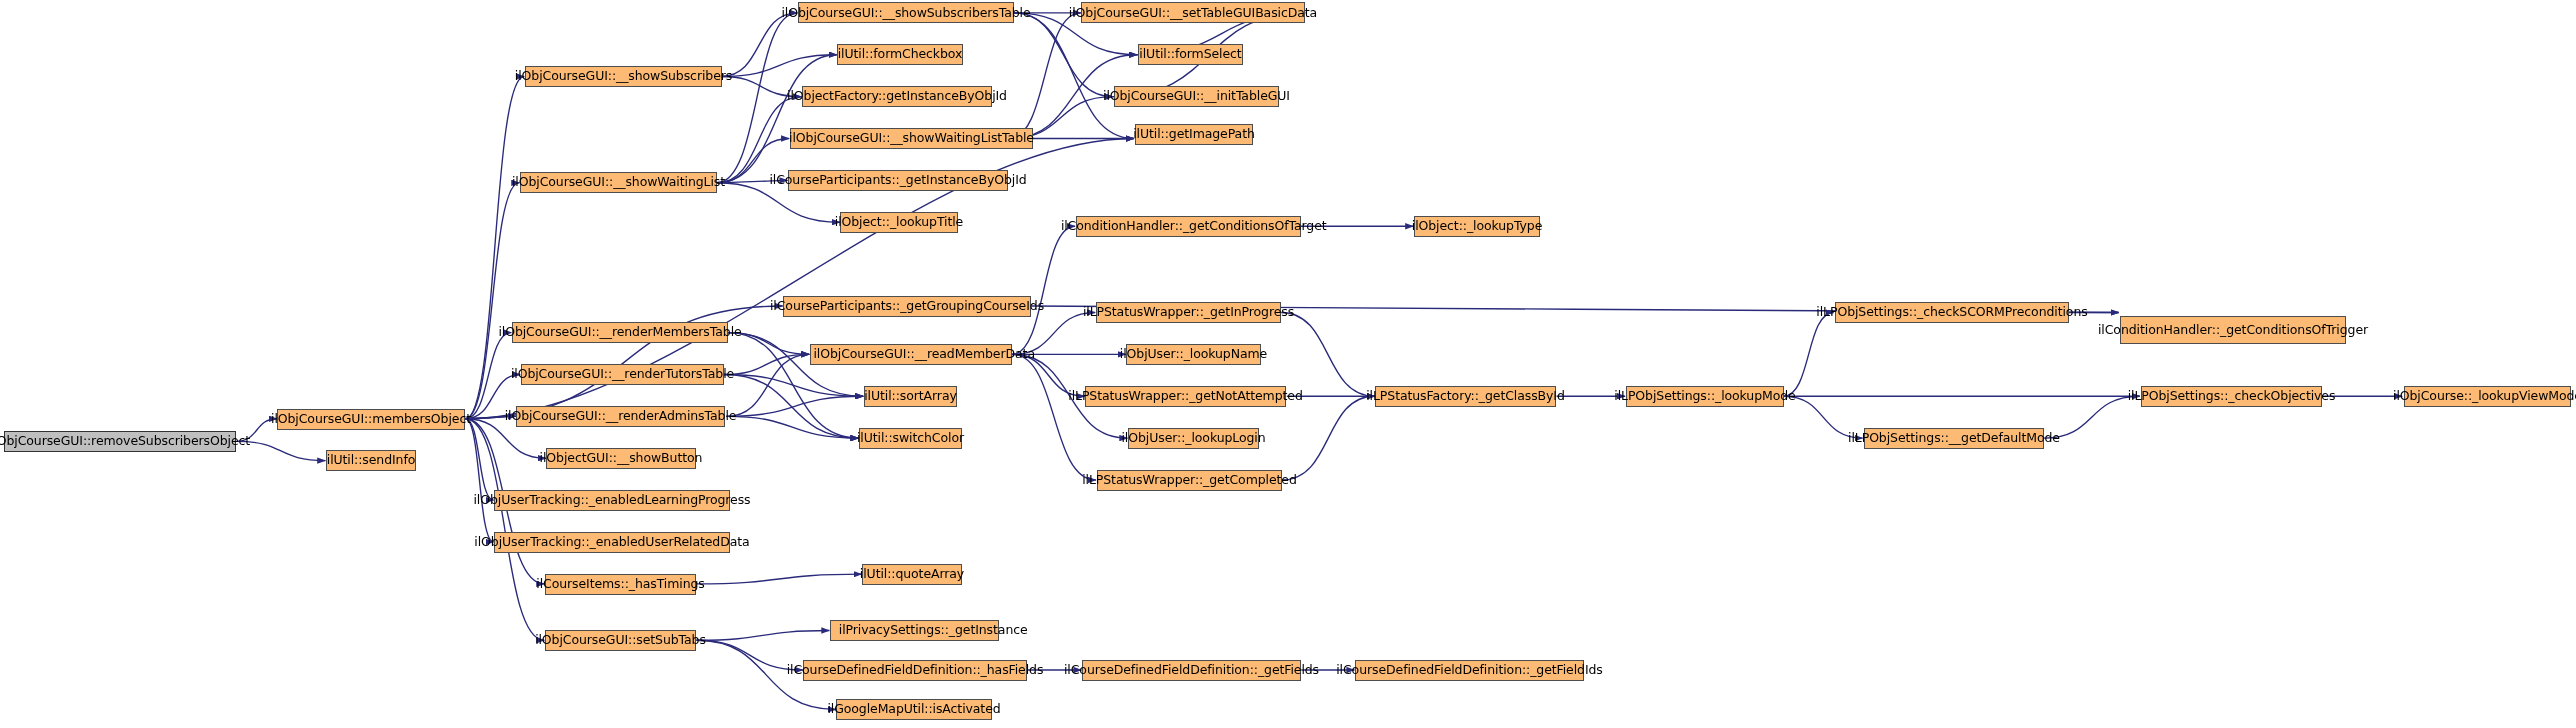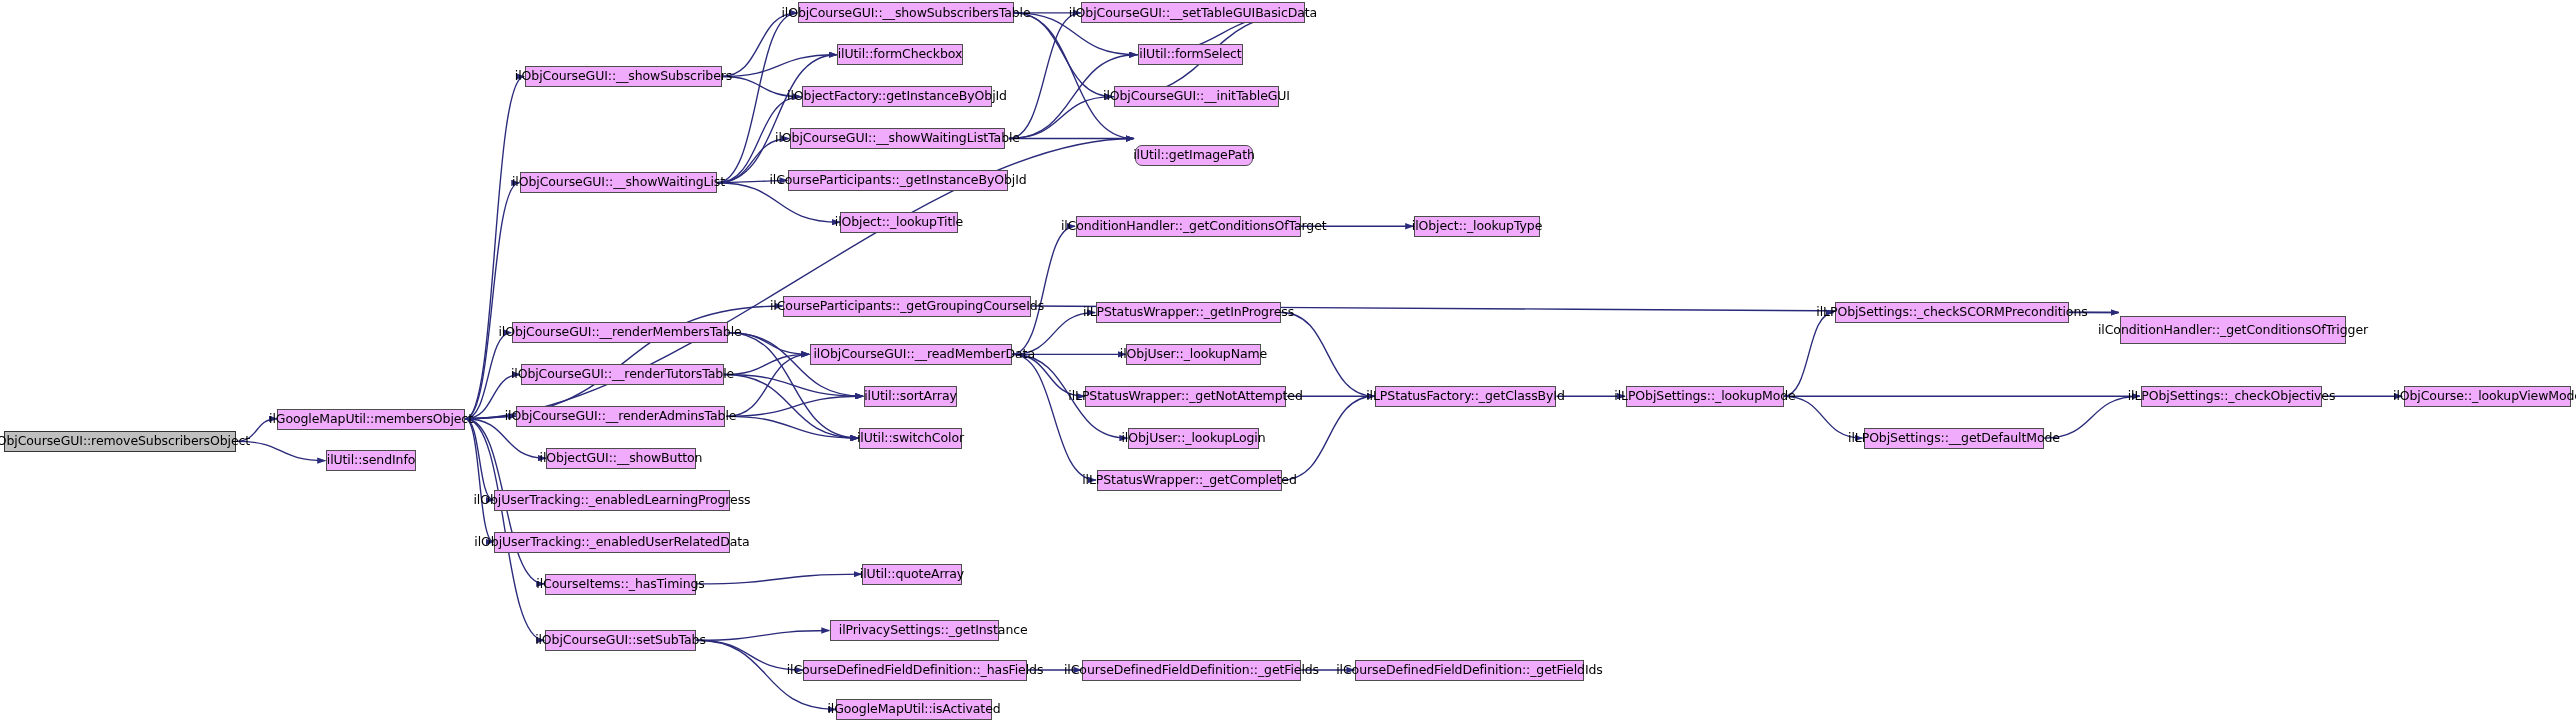--- a/index.html
+++ b/index.html
@@ -3,21 +3,21 @@
 <meta charset="utf-8">
 <style>
   html,body{margin:0;padding:0;background:#ffffff;}
   body{font-family:"DejaVu Sans","Liberation Sans",sans-serif;}
   #canvas{position:relative;width:2576px;height:728px;background:#ffffff;overflow:hidden;}
   #edges{position:absolute;left:0;top:0;width:2576px;height:728px;}
   .node{
     position:absolute;
     box-sizing:border-box;
     border:1.3px solid #4d4d4d;
-    background:#f0abfc;
+    background:#fdba74;
     color:#000000;
     font-size:12.5px;
     line-height:1;
     display:flex;
     align-items:center;
     justify-content:center;
     white-space:nowrap;
     letter-spacing:-0.1px;
     padding:0 5.6px;
   }
@@ -99,34 +99,34 @@
         <path d="M2214,492 C2248.1,492 2241.9,388 2276,388" stroke="#2a2a7a" marker-end="url(#arrow)"></path>
         <path d="M2214,492 C2267.9,492 2258.1,544 2312,544" stroke="#2a2a7a" marker-end="url(#arrow)"></path>
         <path d="M2214,492 C2262.62,492 2607.38,492 2656,492" stroke="#2a2a7a" marker-end="url(#arrow)"></path>
         <path d="M2537,544 C2602.45,544 2590.55,492 2656,492" stroke="#2a2a7a" marker-end="url(#arrow)"></path>
         <path d="M2567,388 C2573.93,388 2623.07,388 2630,388" stroke="#2a2a7a" marker-end="url(#arrow)"></path>
         <path d="M2882,492 C2893,492 2971,492 2982,492" stroke="#2a2a7a" marker-end="url(#arrow)"></path>
         <path d="M1280,380 C1540,380 2370,388 2630,388" stroke="#2a2a7a" marker-end="url(#arrow)"></path>
       </g>
   </svg>
 <div class="node root" style="left: 4px; top: 431px; width: 232px; height: 21px;">ilObjCourseGUI::removeSubscribersObject</div>
-    <div class="node" style="left: 277px; top: 409px; width: 188px; height: 21px;">ilGoogleMapUtil::membersObject</div>
+    <div class="node" style="left: 277px; top: 409px; width: 188px; height: 21px;">ilObjCourseGUI::membersObject</div>
     <div class="node" style="left: 326px; top: 450px; width: 90px; height: 21px;">ilUtil::sendInfo</div>
     <div class="node" style="left: 525px; top: 66px; width: 197px; height: 21px;">ilObjCourseGUI::__showSubscribers</div>
     <div class="node" style="left: 520px; top: 172px; width: 197px; height: 21px;">ilObjCourseGUI::__showWaitingList</div>
     <div class="node" style="left: 798px; top: 2.4px; width: 216px; height: 21px;">ilObjCourseGUI::__showSubscribersTable</div>
     <div class="node" style="left: 837px; top: 44px; width: 126px; height: 21px;">ilUtil::formCheckbox</div>
     <div class="node" style="left: 802px; top: 86px; width: 190px; height: 21px;">ilObjectFactory::getInstanceByObjId</div>
-    <div class="node" style="left: 790px; top: 128px; width: 215px; height: 21px;">ilObjCourseGUI::__showWaitingListTable</div>
+    <div class="node" style="left: 790px; top: 128px; width: 243px; height: 21px;">ilObjCourseGUI::__showWaitingListTable</div>
     <div class="node" style="left: 788px; top: 170px; width: 220px; height: 21px;">ilCourseParticipants::_getInstanceByObjId</div>
     <div class="node" style="left: 840px; top: 212px; width: 118px; height: 21px;">ilObject::_lookupTitle</div>
     <div class="node" style="left: 1081px; top: 2.4px; width: 224px; height: 21px;">ilObjCourseGUI::__setTableGUIBasicData</div>
     <div class="node" style="left: 1138px; top: 44px; width: 105px; height: 21px;">ilUtil::formSelect</div>
     <div class="node" style="left: 1114px; top: 86px; width: 165px; height: 21px;">ilObjCourseGUI::__initTableGUI</div>
-    <div class="node" style="left: 1135px; top: 145px; width: 118px; height: 21px; border-radius: 7px;">ilUtil::getImagePath</div>
+    <div class="node" style="left: 1135px; top: 124px; width: 118px; height: 21px;">ilUtil::getImagePath</div>
     <div class="node" style="left: 1076px; top: 216px; width: 225px; height: 21px; padding-left: 16px;">ilConditionHandler::_getConditionsOfTarget</div>
     <div class="node" style="left: 1414px; top: 216px; width: 126px; height: 21px;">ilObject::_lookupType</div>
     <div class="node" style="left: 783px; top: 296px; width: 248px; height: 21px;">ilCourseParticipants::_getGroupingCourseIds</div>
     <div class="node" style="left: 512px; top: 322px; width: 216px; height: 21px;">ilObjCourseGUI::__renderMembersTable</div>
     <div class="node" style="left: 521px; top: 364px; width: 203px; height: 21px;">ilObjCourseGUI::__renderTutorsTable</div>
     <div class="node" style="left: 516px; top: 406px; width: 209px; height: 21px;">ilObjCourseGUI::__renderAdminsTable</div>
     <div class="node" style="left: 546px; top: 448px; width: 150px; height: 21px;">ilObjectGUI::__showButton</div>
     <div class="node" style="left: 494px; top: 490px; width: 236px; height: 21px;">ilObjUserTracking::_enabledLearningProgress</div>
     <div class="node" style="left: 494px; top: 532px; width: 236px; height: 21px;">ilObjUserTracking::_enabledUserRelatedData</div>
     <div class="node" style="left: 545px; top: 574px; width: 151px; height: 21px;">ilCourseItems::_hasTimings</div>

